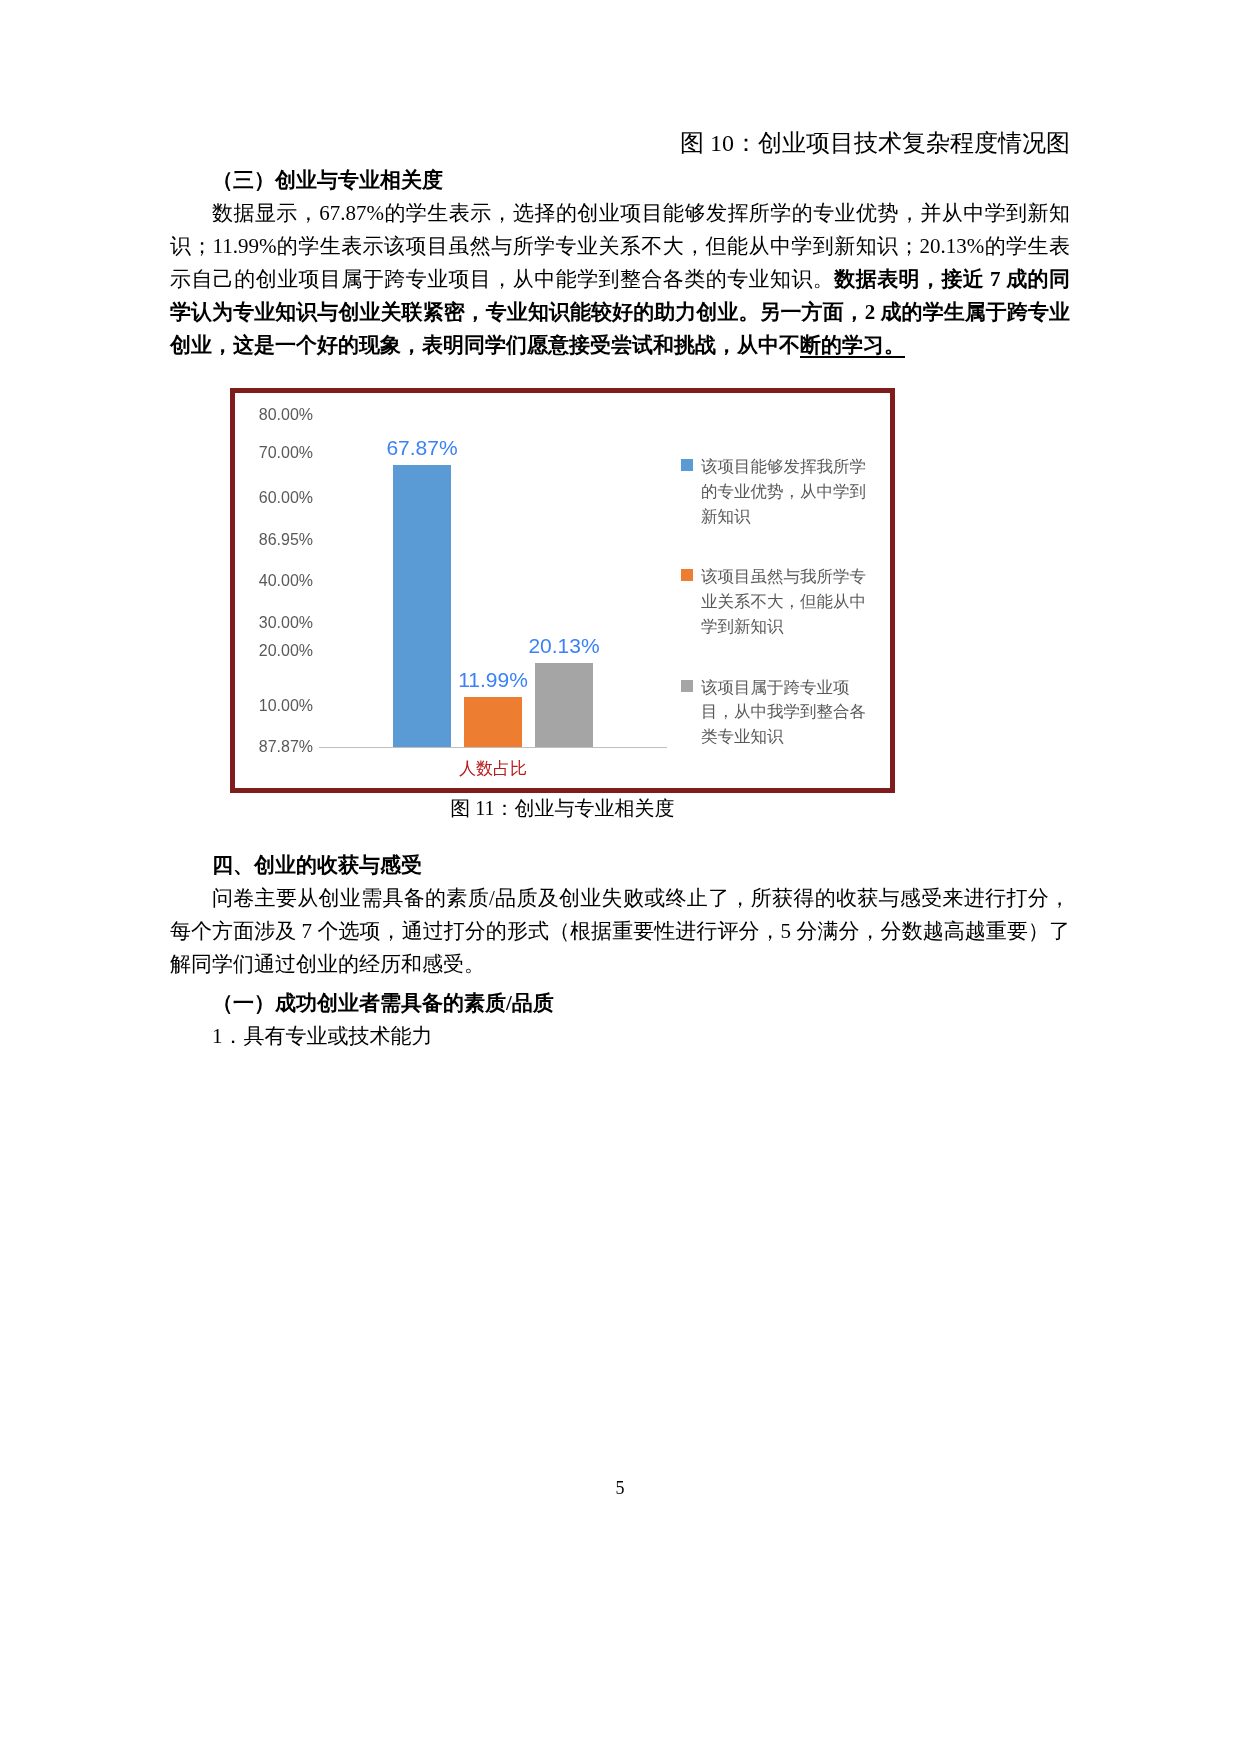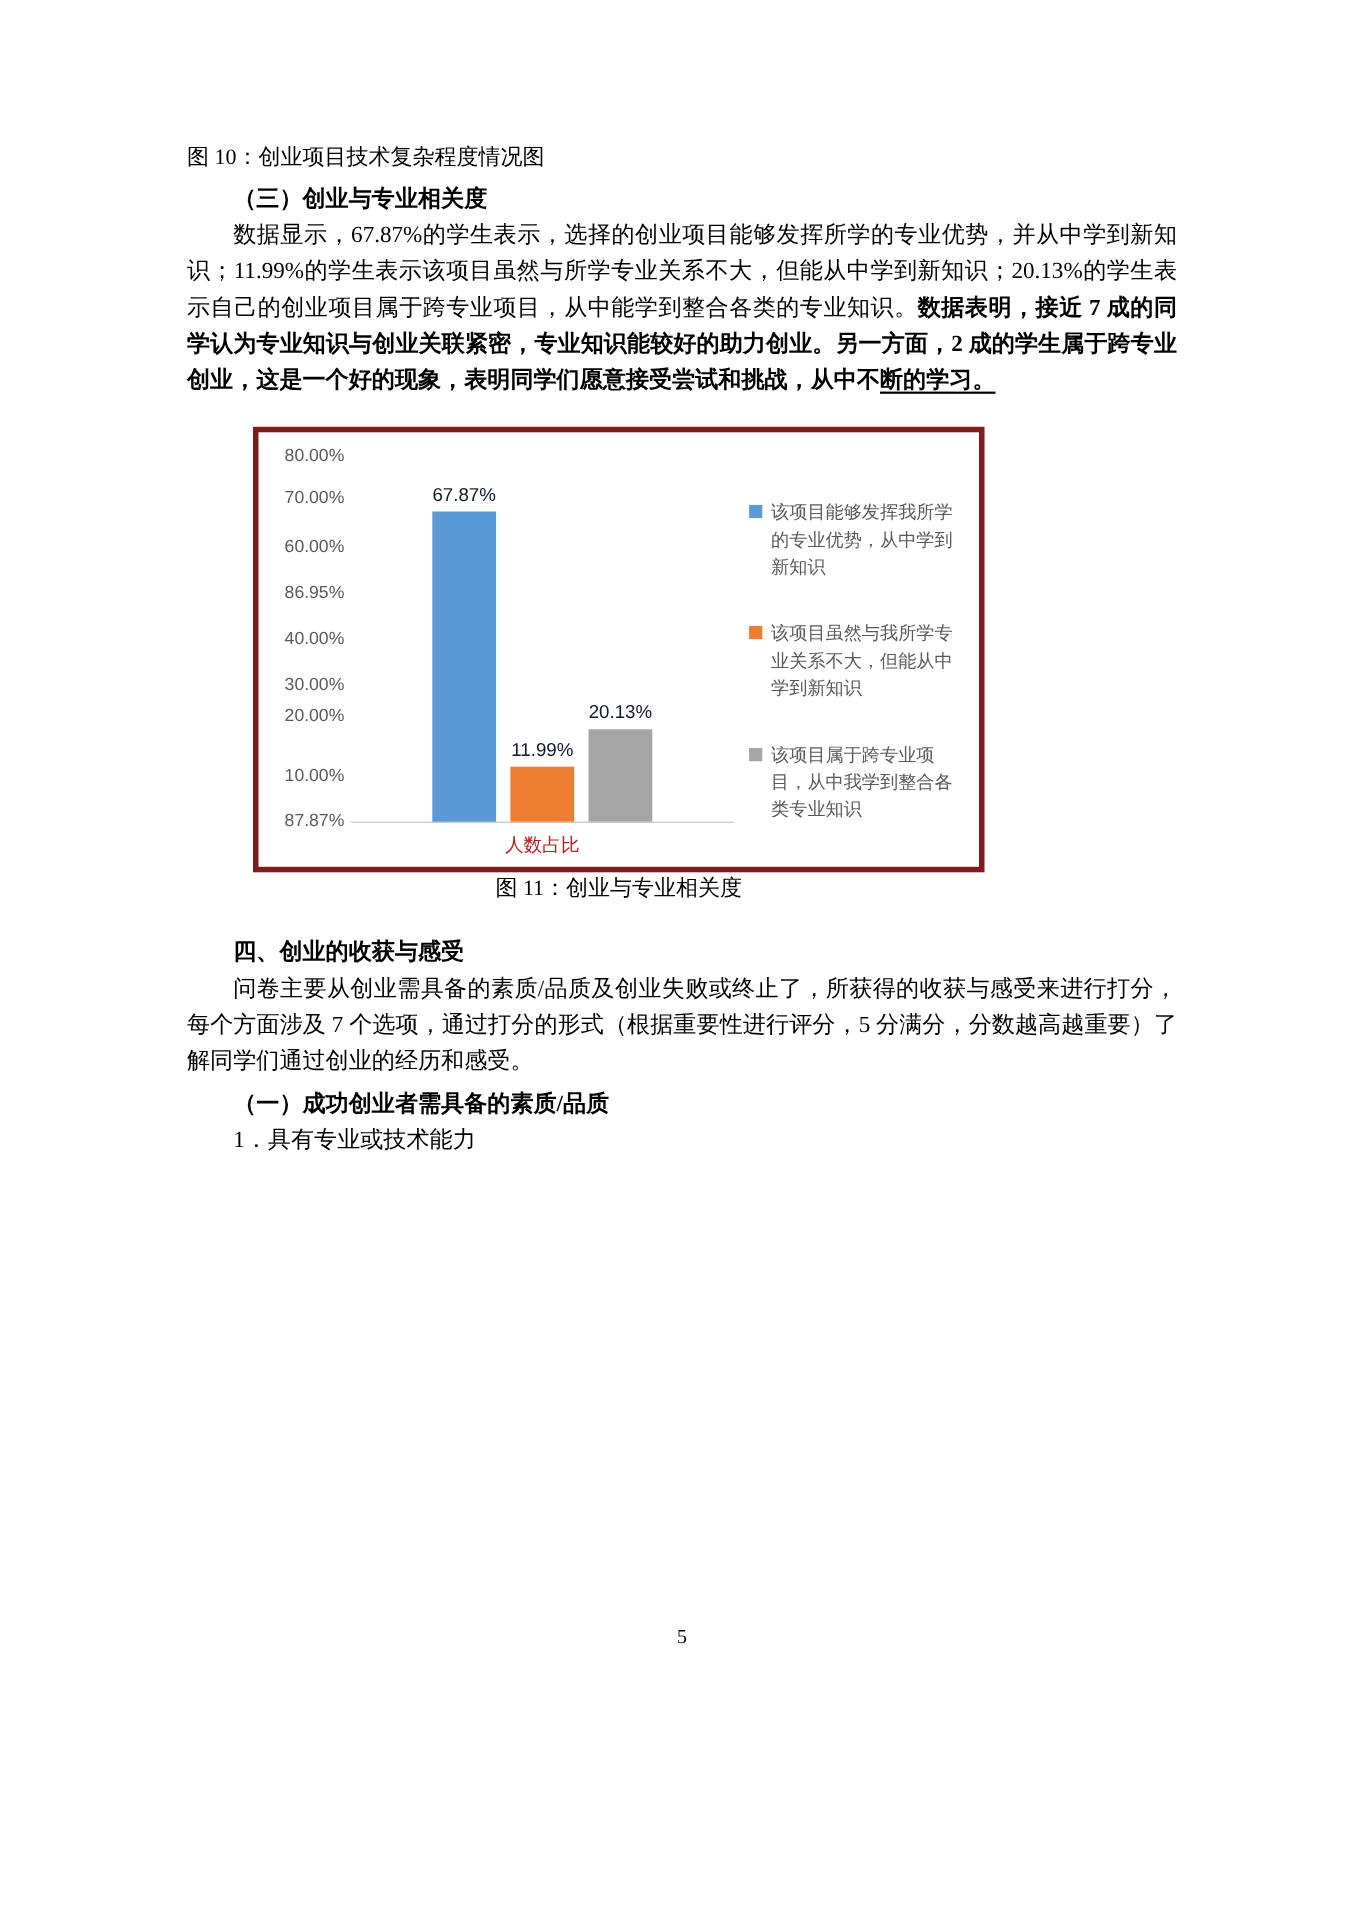--- a/index.html
+++ b/index.html
@@ -13,22 +13,22 @@
     color: #000000;
     overflow: hidden;
   }
   .content {
     position: absolute;
     left: 170px;
     top: 128px;
     width: 900px;
   }
   .fig-caption-top {
-    text-align: left;
-    font-size: 20px;
+    text-align: right;
+    font-size: 24px;
     line-height: 30px;
   }
   .heading {
     font-weight: bold;
     font-size: 21px;
     line-height: 33px;
     text-indent: 2em;
     margin-top: 6px;
   }
   .para {
@@ -103,22 +103,22 @@
   }
   .bar-wrap {
     height: 100%;
     width: 58px;
     display: flex;
     flex-direction: column;
     align-items: center;
     justify-content: flex-end;
   }
   .bar-label {
-    font-size: 17px;
-    color: #0f172a;
+    font-size: 21px;
+    color: #3b82f6;
     margin-bottom: 5px;
     white-space: nowrap;
   }
   .bar { width: 58px; }
   .x-cat {
     text-align: center;
     font-size: 17px;
     color: #b91c1c;
     margin-top: 9px;
   }

